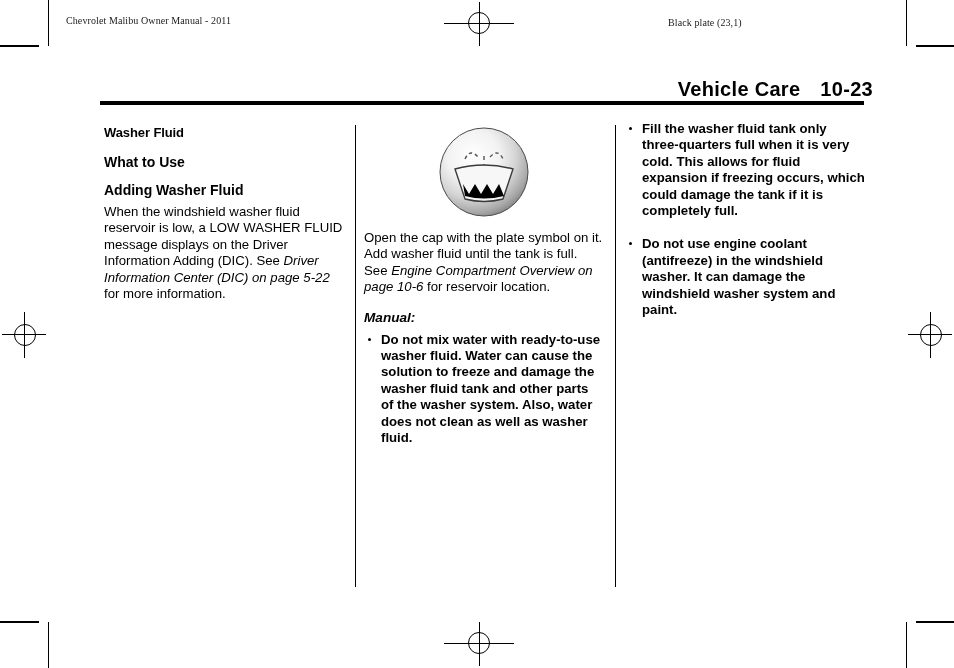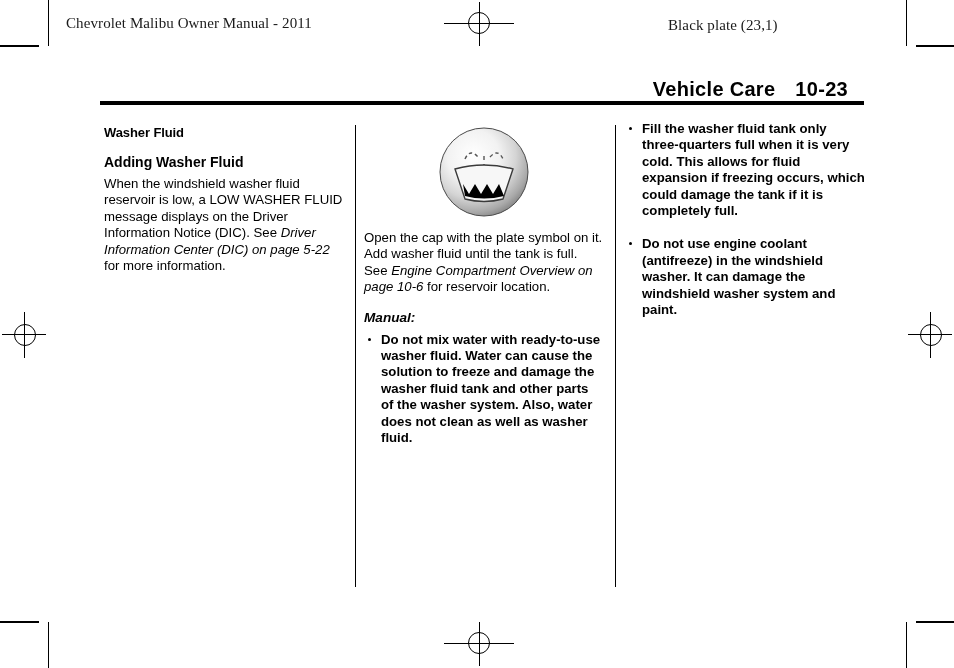--- a/index.html
+++ b/index.html
@@ -25,32 +25,32 @@
     position: absolute;
     border: 1px solid #000;
     border-radius: 50%;
     background: transparent;
   }
 
   
   .runhead {
     position: absolute;
     font-family: "Liberation Serif", serif;
-    font-size: 15px;
+    font-size: 10px;
     color: #1a1a1a;
     white-space: nowrap;
     letter-spacing: 0.1px;
   }
   #runhead-left  { left: 66px;  top: 15px; }
   #runhead-right { left: 668px; top: 17px; }
 
   
   #title-band {
     position: absolute;
-    left: 84px;
+    left: 109px;
     top: 78px;
     width: 764px;
     height: 26px;
   }
   #title-band .title-text {
     position: absolute;
     right: 0;
     top: 0;
     font-size: 20px;
     font-weight: bold;
@@ -203,26 +203,27 @@
 </div>
 <div id="title-rule"></div>
 
 <div class="vrule" id="vrule-1"></div>
 <div class="vrule" id="vrule-2"></div>
 
 <div class="col" id="col-1">
 
   <h1 class="sec">Washer Fluid</h1>
 
+  <h2 class="sub">What to Use</h2>
 
 
   <h2 class="sub" style="margin-top:11px;">Adding Washer Fluid</h2>
 
   <p class="body">
-    <span>When the windshield washer fluid reservoir is low, a LOW WASHER FLUID message displays on the Driver Information Notice (DIC). See </span><span class="it">Driver Information Center (DIC) on page 5-22</span><span> for more information.</span>
+    <span>When the windshield washer fluid reservoir is low, a LOW WASHER FLUID message displays on the Driver Information Adding (DIC). See </span><span class="it">Driver Information Center (DIC) on page 5-22</span><span> for more information.</span>
   </p>
 </div>
 
 <div class="col" id="col-2">
 
   <div id="symbol-wrap">
     <svg width="92" height="92" viewBox="0 0 92 92" aria-hidden="true">
       <defs>
         <radialGradient id="sphereGrad" cx="38%" cy="32%" r="78%">
           <stop offset="0%" stop-color="#ffffff"></stop>

